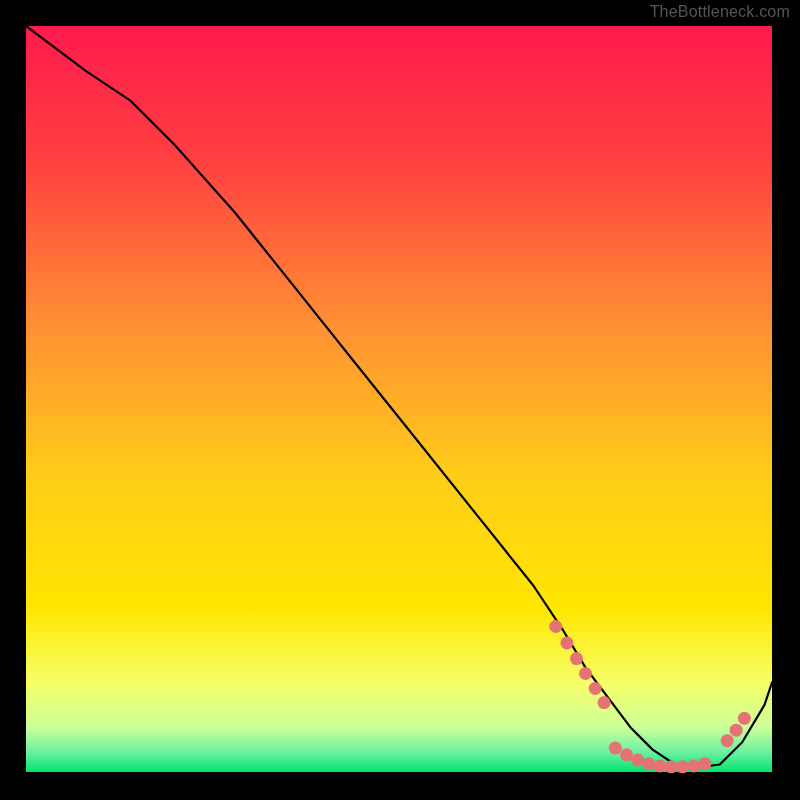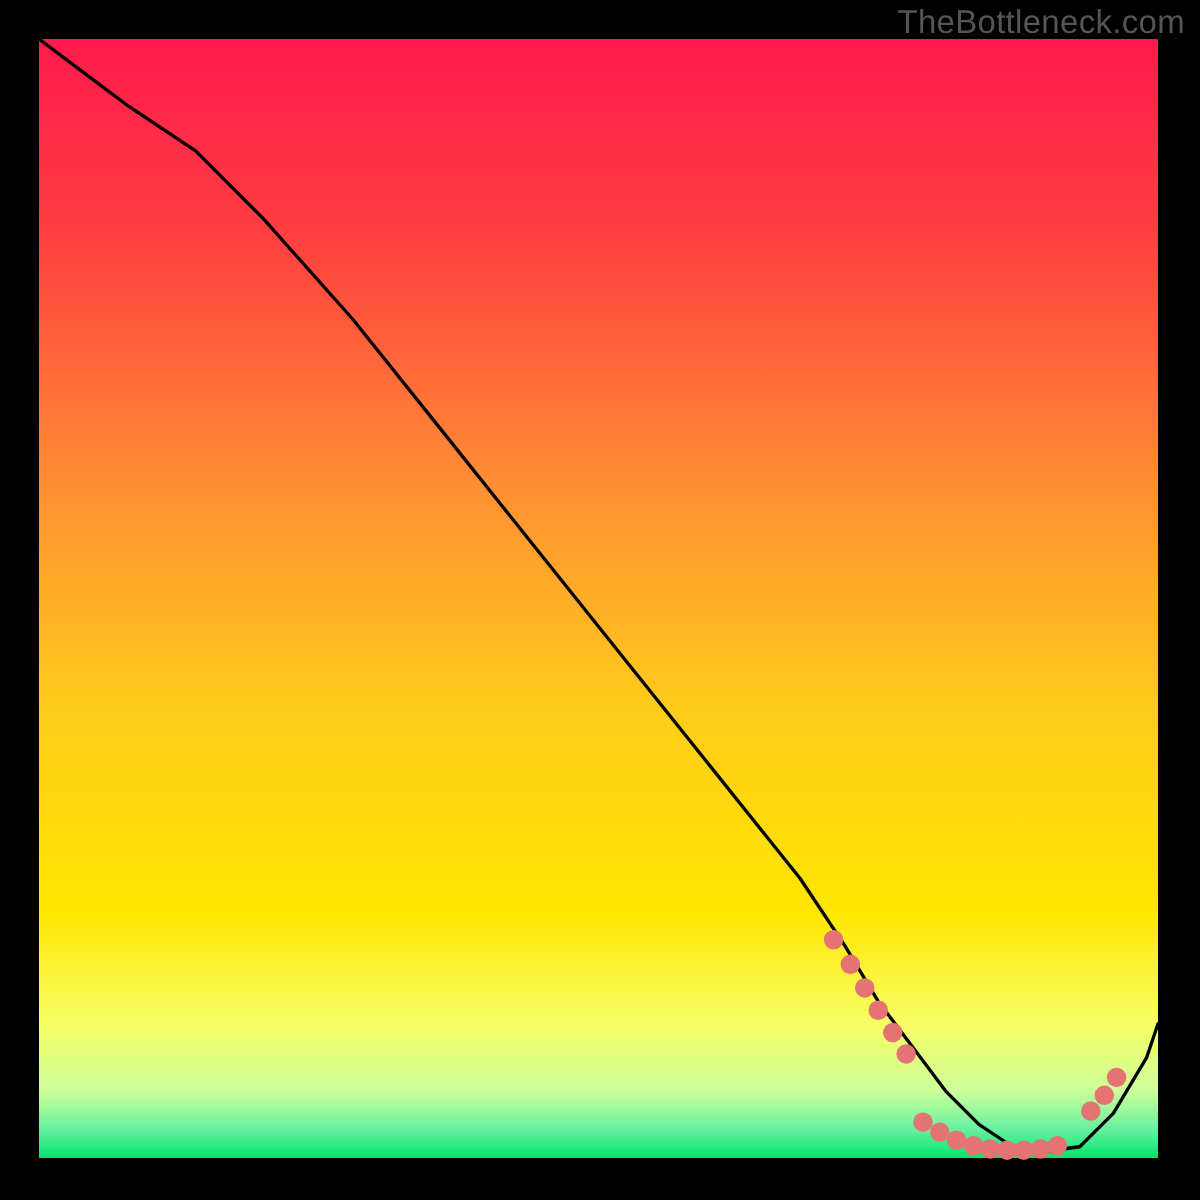--- a/index.html
+++ b/index.html
@@ -14,21 +14,21 @@
     position: relative;
     width: 800px;
     height: 800px;
     background: #000;
   }
   .watermark {
     position: absolute;
     top: 4px;
     right: 10px;
     color: #555;
-    font-size: 22px;
+    font-size: 16px;
     line-height: 1;
     font-weight: 400;
     letter-spacing: 0.2px;
     user-select: none;
   }
   svg {
     position: absolute;
     left: 0;
     top: 0;
   }

